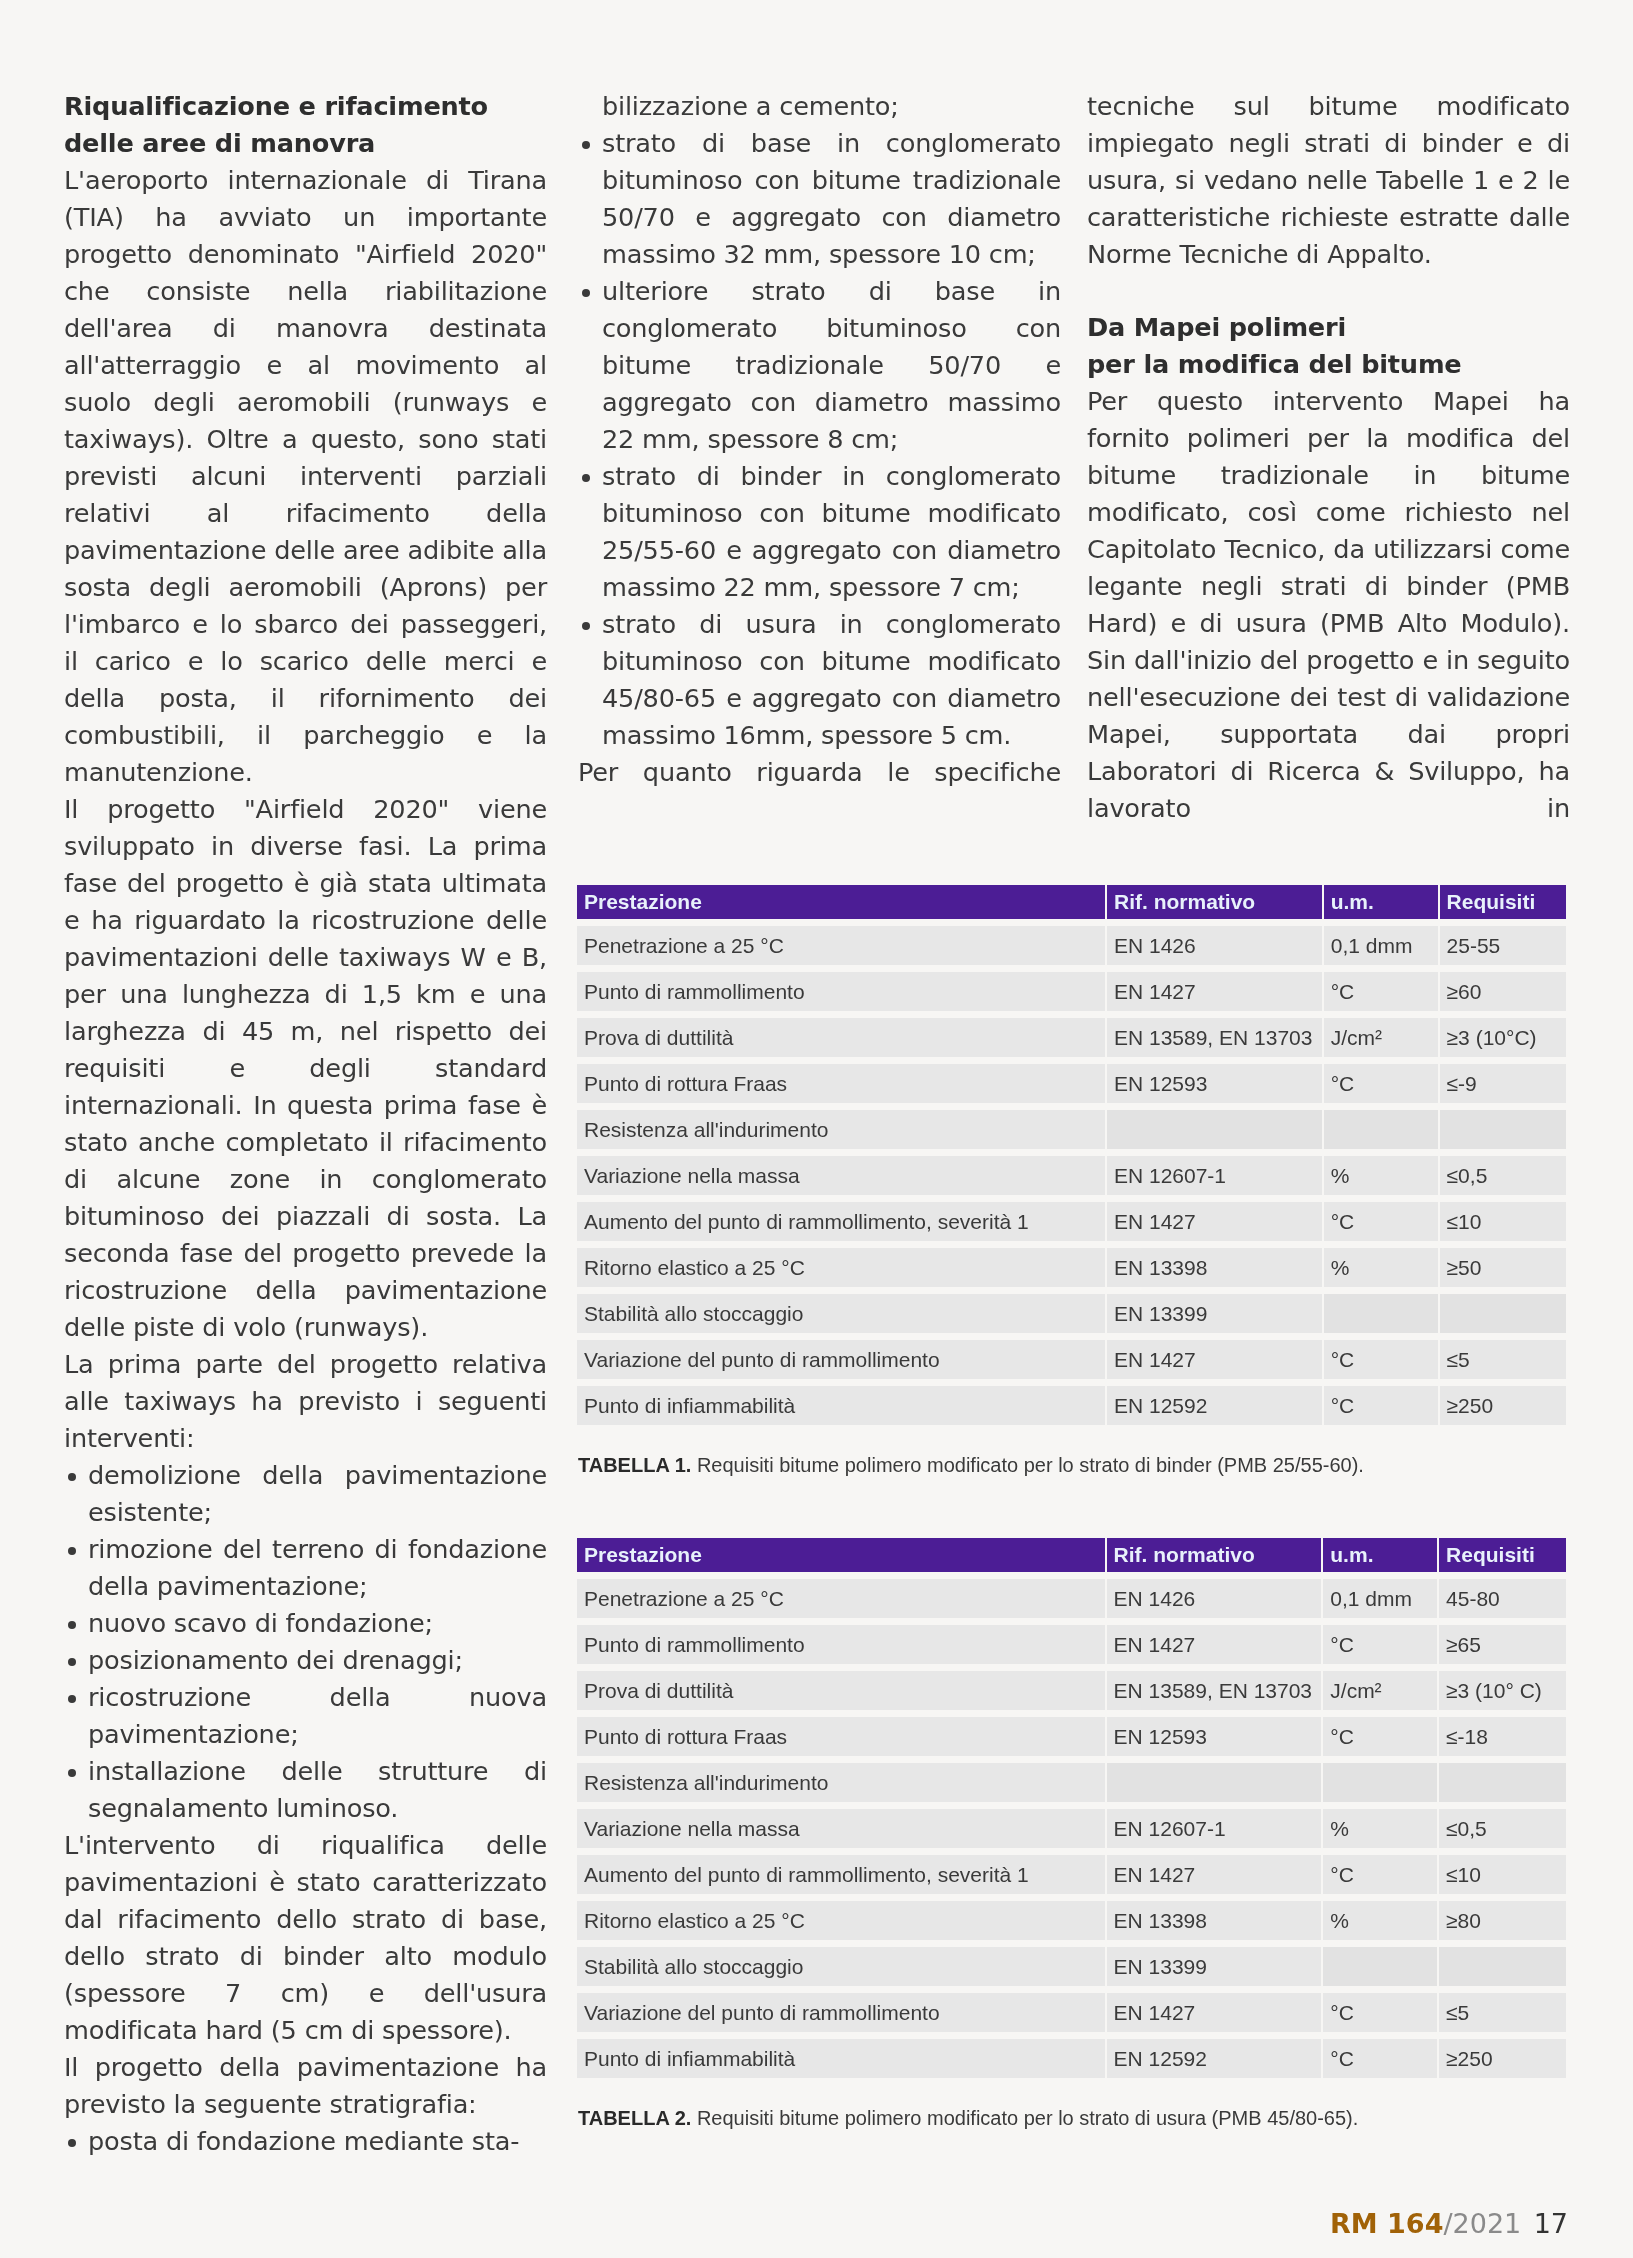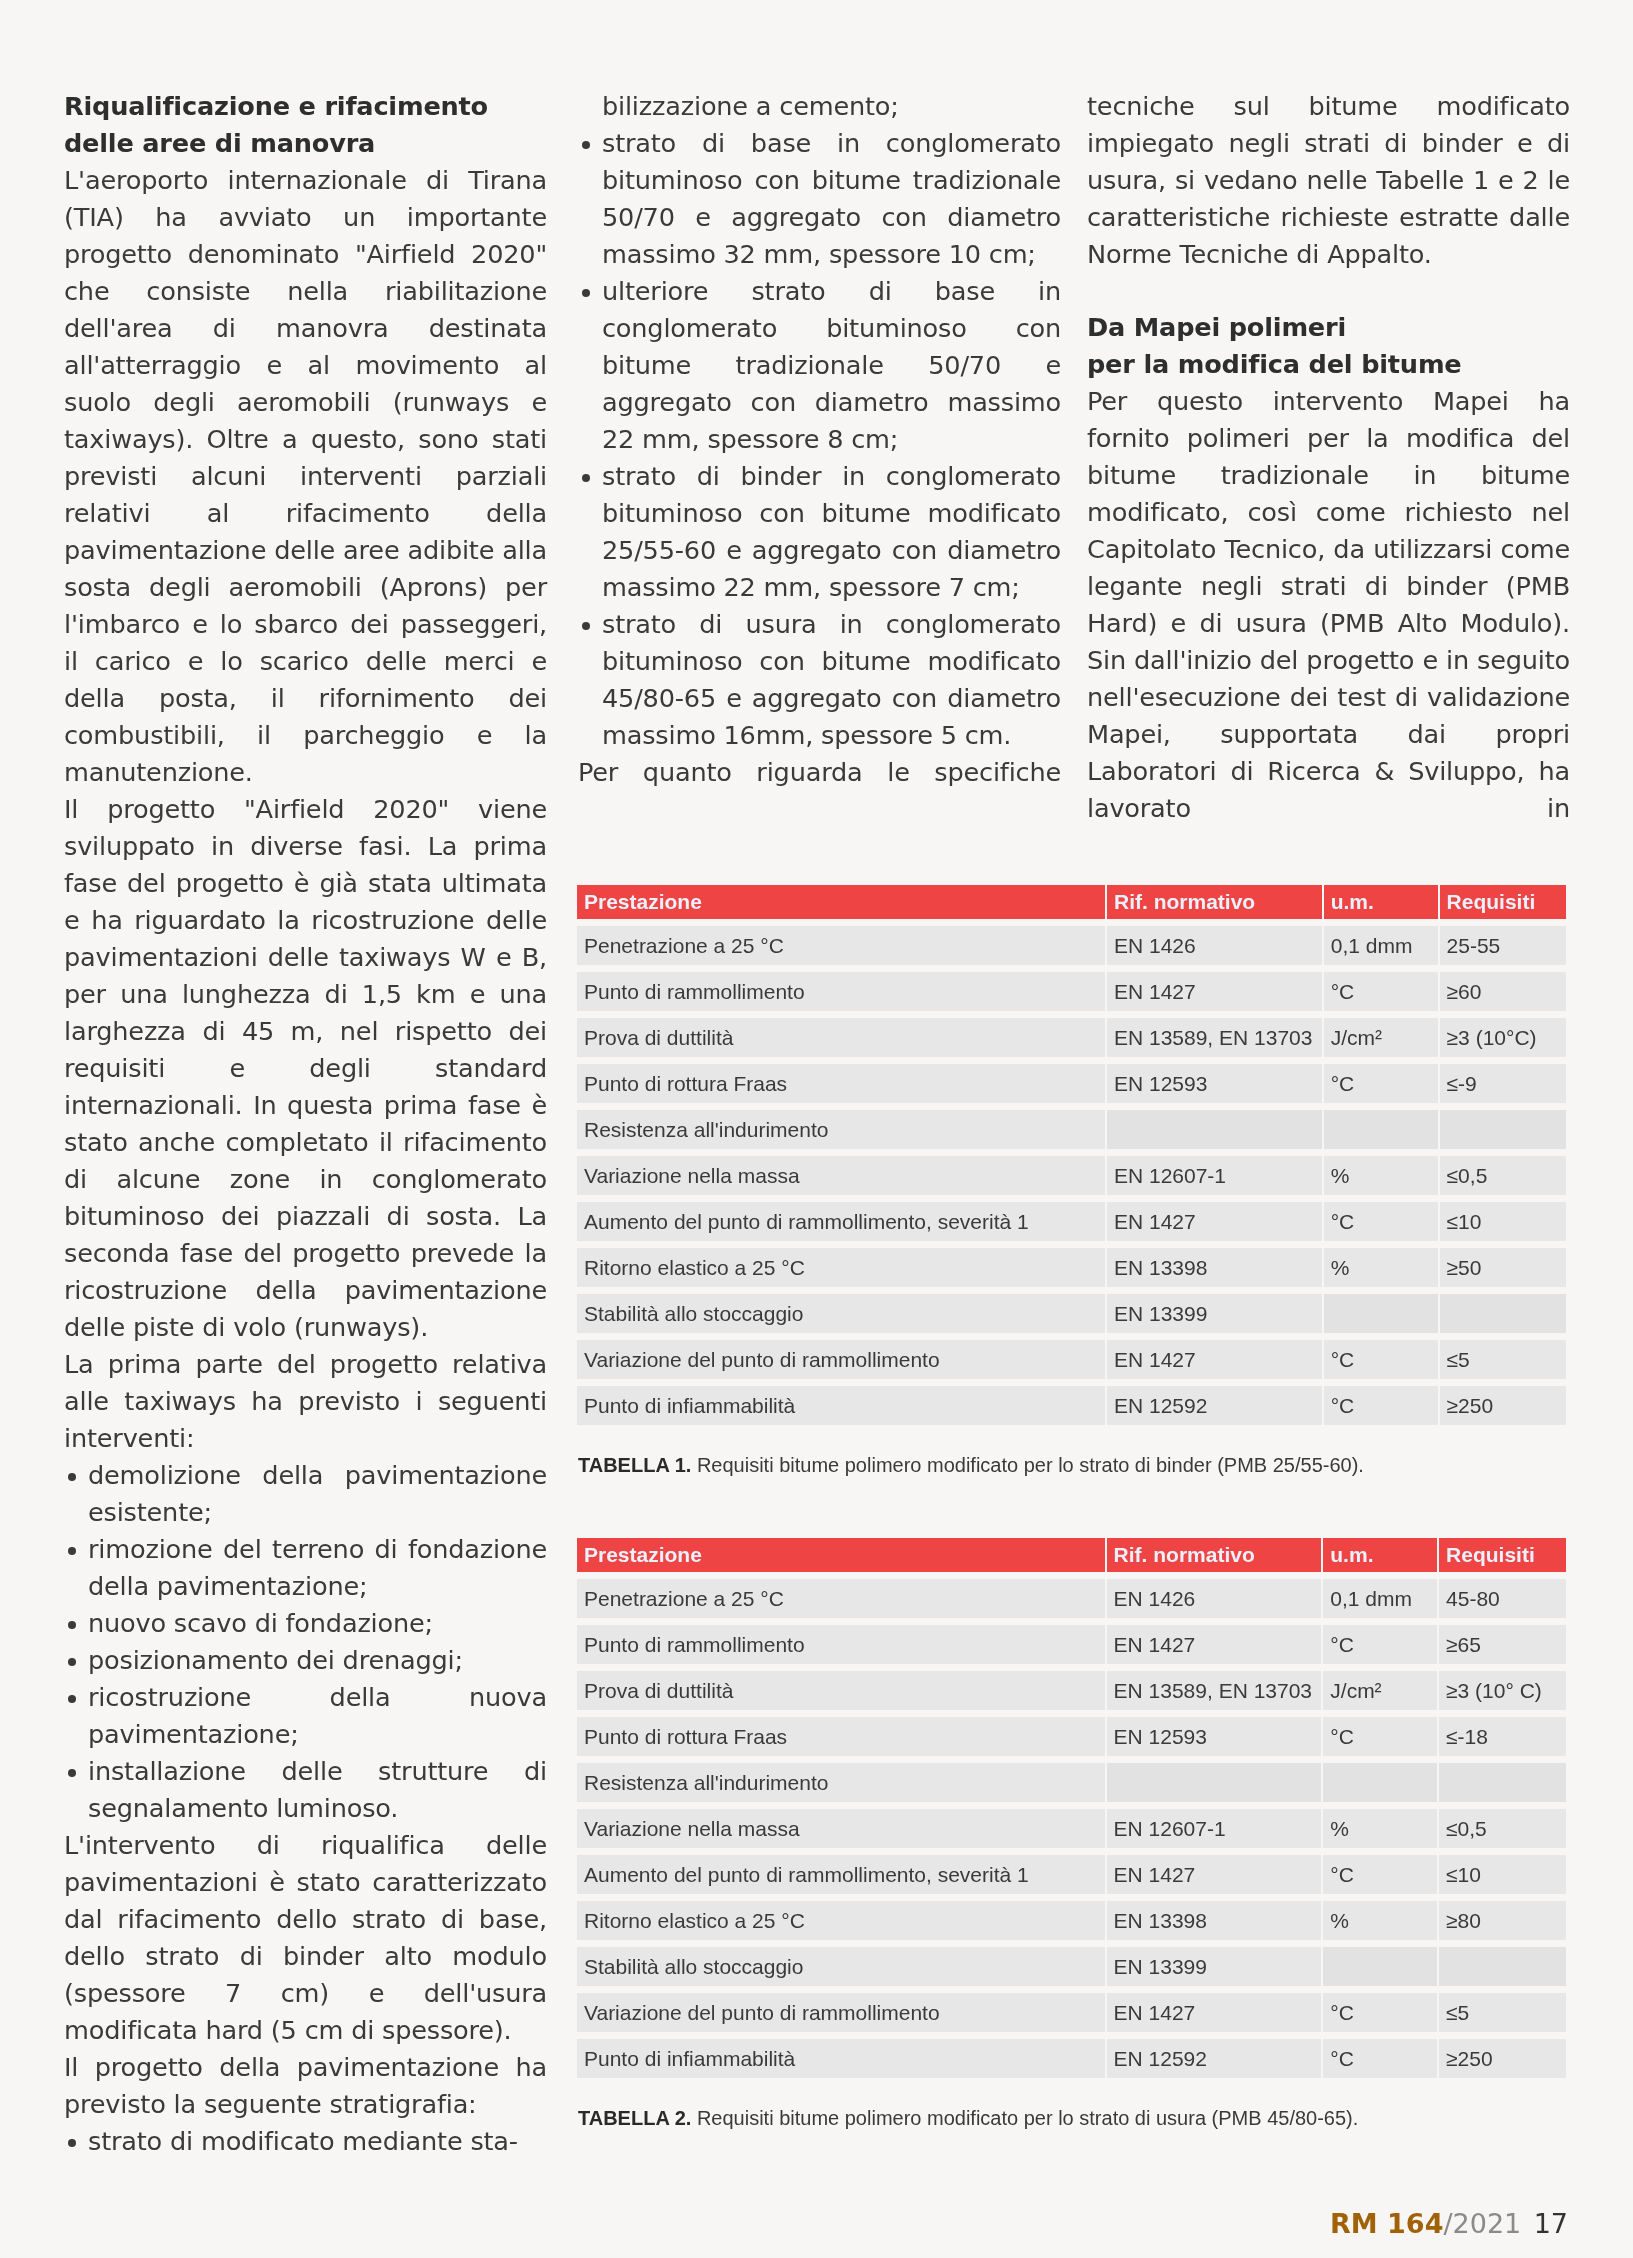--- a/index.html
+++ b/index.html
@@ -12,21 +12,21 @@
   #col2{left:578px;}
   #col3{left:1087px;}
   .h{font-weight:bold;color:#2e2e2e;text-align:left;font-size:25.6px;line-height:37px;margin:0;}
   .gap{height:36px;}
   ul.b{list-style:none;margin:0;padding:0;}
   ul.b li{position:relative;padding-left:24px;}
   ul.b li:before{content:"";position:absolute;left:3.5px;top:16px;width:8px;height:8px;border-radius:50%;background:#3a3a3a;}
   .cont{padding-left:24px;}
   .tbl{position:absolute;left:575px;width:993px;border-collapse:separate;border-spacing:2.6px 7px;
        font-family:"Liberation Sans","DejaVu Sans",sans-serif;font-size:21px;color:#3a3a3a;}
-  .tbl th{background:#ef4444;color:#e8f1fb;font-weight:bold;text-align:left;height:34px;padding:0 7px;font-size:21px;margin-left:12px;}
+  .tbl th{background:#4c1d95;color:#e8f1fb;font-weight:bold;text-align:left;height:34px;padding:0 7px;font-size:21px;margin-left:12px;}
   .tbl td{background:#e7e7e7;height:39px;padding:0 7px;white-space:nowrap;}
   .tbl td.empty{background:#e2e2e2;}
   .tbl .c1{width:522px}.tbl .c2{width:201px}.tbl .c3{width:102px}.tbl .c4{width:115px}
   #table1{top:878px;}
   #table2{top:1531px;}
   .cap{position:absolute;left:578px;font-size:20px;color:#3a3a3a;font-family:"Liberation Sans","DejaVu Sans",sans-serif;}
   .cap b{color:#2a2a2a;}
   #cap1{top:1454px;}
   #cap2{top:2107px;}
   #footer{position:absolute;right:66px;top:2208px;font-size:27px;font-family:"DejaVu Sans",sans-serif;}
@@ -47,21 +47,21 @@
     <li>demolizione della pavimentazione esistente;</li>
     <li>rimozione del terreno di fondazione della pavimentazione;</li>
     <li>nuovo scavo di fondazione;</li>
     <li>posizionamento dei drenaggi;</li>
     <li>ricostruzione della nuova pavimentazione;</li>
     <li>installazione delle strutture di segnalamento luminoso.</li>
   </ul>
   <p>L'intervento di riqualifica delle pavimentazioni è stato caratterizzato dal rifacimento dello strato di base, dello strato di binder alto modulo (spessore 7 cm) e dell'usura modificata hard (5 cm di spessore).</p>
   <p>Il progetto della pavimentazione ha previsto la seguente stratigrafia:</p>
   <ul class="b">
-    <li>strato di modificato mediante sta-</li>
+    <li>posta di fondazione mediante sta-</li>
   </ul>
 </div>
 
 <div id="col2" class="col">
   <p class="cont">bilizzazione a cemento;</p>
   <ul class="b">
     <li>strato di base in conglomerato bituminoso con bitume tradizionale 50/70 e aggregato con diametro massimo 32 mm, spessore 10 cm;</li>
     <li>ulteriore strato di base in conglomerato bituminoso con bitume tradizionale 50/70 e aggregato con diametro massimo 22 mm, spessore 8 cm;</li>
     <li>strato di binder in conglomerato bituminoso con bitume modificato 25/55-60 e aggregato con diametro massimo 22 mm, spessore 7 cm;</li>
     <li>strato di usura in conglomerato bituminoso con bitume modificato 45/80-65 e aggregato con diametro massimo 16mm, spessore 5 cm.</li>

